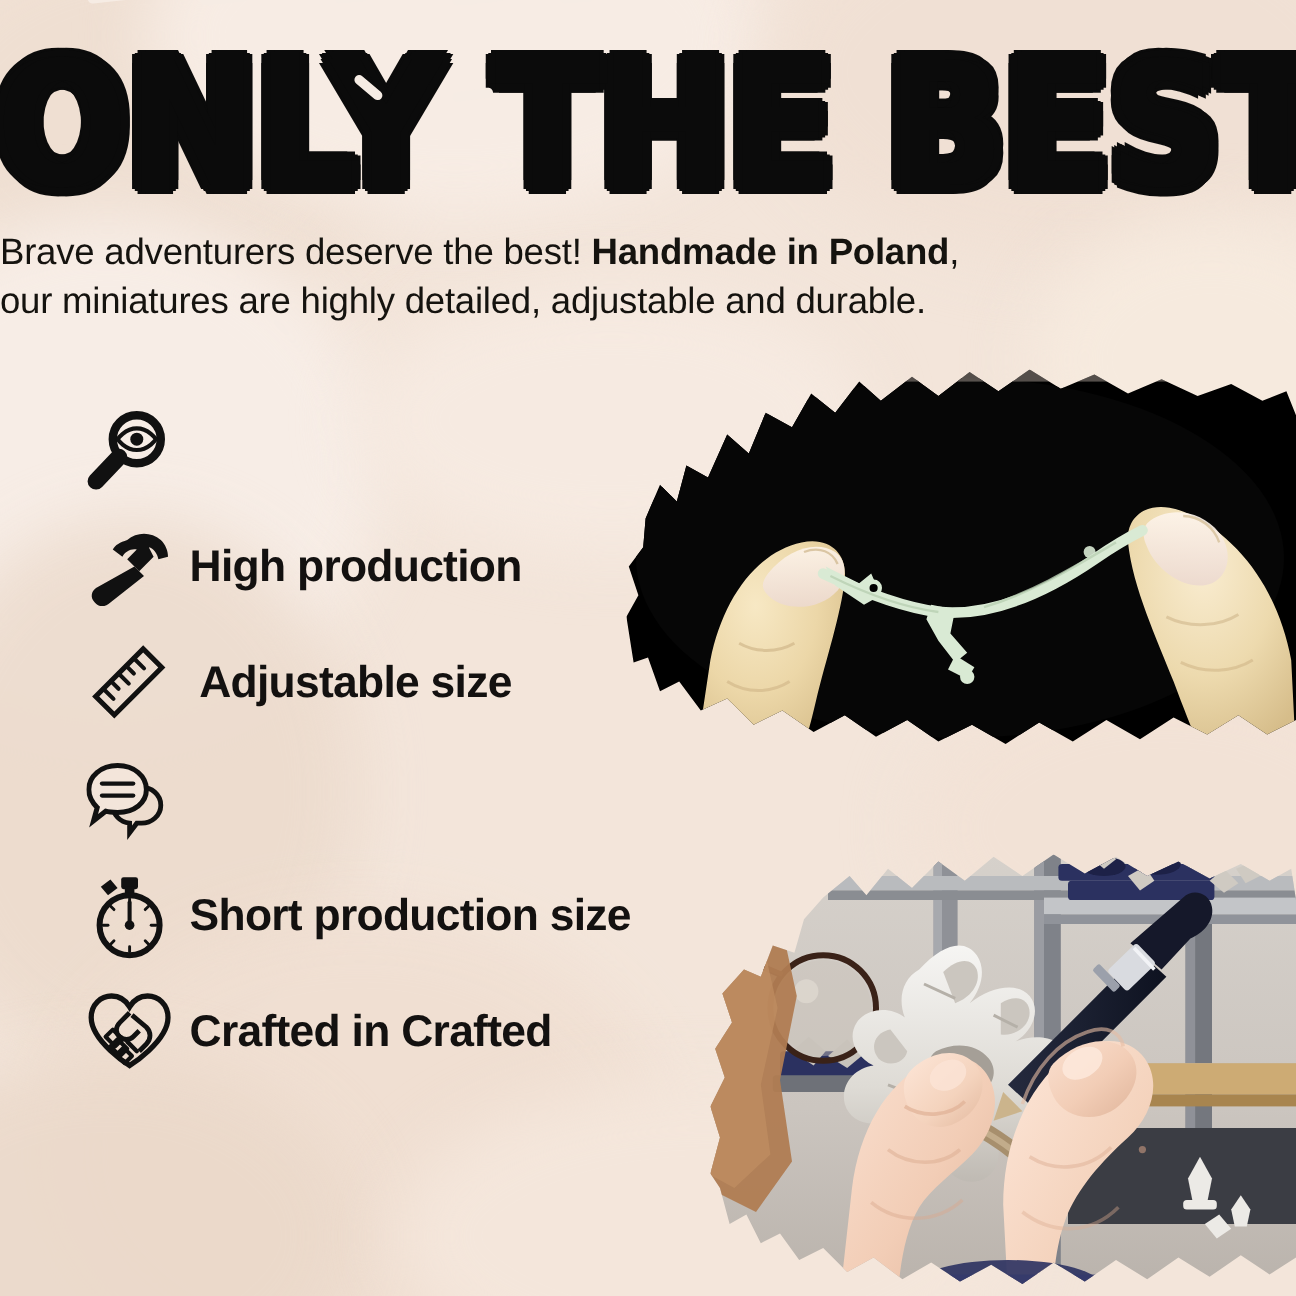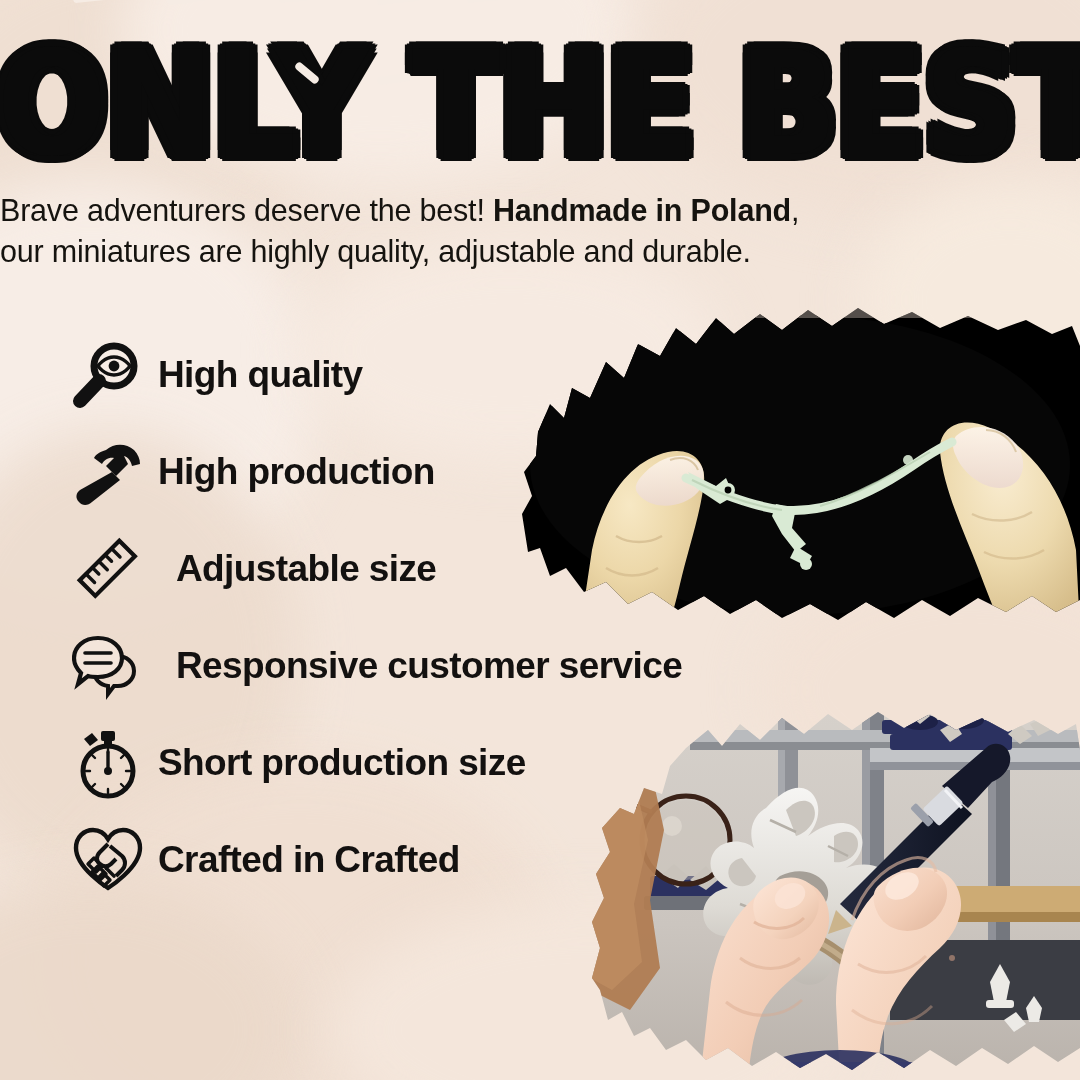--- a/index.html
+++ b/index.html
@@ -54,21 +54,21 @@
     width:92px;min-width:92px;height:92px;display:flex;
     align-items:center;justify-content:center;
   }
   .feature .lbl{
     font-size:37px;font-weight:bold;color:#131110;
     letter-spacing:-0.6px;white-space:nowrap;
     font-family:"Liberation Sans", sans-serif;
     margin-left:4px;
   }
   .feature.f-size .lbl,
-  .feature.f-support .lbl{margin-left:22px;}
+  .feature.f-support .lbl{margin-left:12px;}
   
   .photo{position:absolute;overflow:hidden;}
   #photo-top{
     left:520px;top:300px;width:560px;height:330px;
   }
   #photo-bottom{
     left:590px;top:690px;width:490px;height:390px;
   }
   .photo svg{display:block;}
 </style>
@@ -106,21 +106,21 @@
         <span style="left:246px;top:24px;width:28px;height:8px;transform:rotate(40deg);"></span>
         <span style="left:330px;top:30px;width:34px;height:8px;transform:rotate(-8deg);"></span>
       </div>
     </div>
   </div>
 
   <div class="subtitle">
     <div>
       <span>Brave adventurers deserve the best! </span><b>Handmade in Poland</b><span>,</span>
     </div>
-    <div>our miniatures are highly quality, adjustable and durable.</div>
+    <div>our miniatures are highly detailed, adjustable and durable.</div>
   </div>
 
   <div class="photo" id="photo-top">
     <svg width="560" height="330" viewBox="0 0 560 330">
       <defs>
         <clipPath id="mask-top">
           <path d="M18,132 L30,104 L44,118 L52,88 L70,98 L86,62 L104,78 L118,44
                    L140,56 L156,28 L176,44 L196,18 L214,34 L240,14 L262,30
                    L288,10 L312,26 L338,8 L364,24 L392,12 L420,28 L448,16
                    L478,30 L506,20 L532,34 L552,26 L560,46 L560,300 L536,312
@@ -387,21 +387,20 @@
     <div class="feature f-quality">
       <span class="ico">
         <svg width="72" height="72" viewBox="0 0 72 72">
           <circle cx="42" cy="27" r="20" fill="none" stroke="#111" stroke-width="7"></circle>
           <path d="M27,42 L8,62" stroke="#111" stroke-width="14" stroke-linecap="round"></path>
           <path d="M42,18 C52,18 58,27 58,27 C58,27 52,36 42,36 C32,36 26,27 26,27
                    C26,27 32,18 42,18 Z" fill="none" stroke="#111" stroke-width="3.4"></path>
           <circle cx="42" cy="27" r="5.4" fill="#111"></circle>
         </svg>
       </span>
-      <span class="lbl">High quality</span>
     </div>
 
     <div class="feature f-durability">
       <span class="ico">
         <svg width="72" height="72" viewBox="0 0 72 72">
           <path d="M34,14 C42,7 54,7 62,14 C66,18 68,23 68,28 L60,30
                    C59,25 56,21 52,20 L56,28 L44,40 L34,30 L42,22
                    C37,21 32,24 30,28 L22,22 C24,18 28,16 34,14 Z" fill="#111"></path>
           <path d="M40,36 L48,44 L20,66 C16,70 10,70 7,66 C3,62 4,57 8,54 Z" fill="#111"></path>
         </svg>
@@ -433,21 +432,20 @@
           <path d="M46,26 C54,26 62,32 62,41 C62,50 54,56 46,56 L42,56
                    L36,64 L36,56 C28,55 22,49 22,41 C22,32 30,26 38,26 Z" fill="none" stroke="#111" stroke-width="4"></path>
           <path d="M26,8 C40,8 50,17 50,28 C50,39 40,47 26,47
                    C22,47 19,47 16,46 L6,54 L9,43 C5,39 2,34 2,28 C2,17 12,8 26,8 Z" fill="#f3e5da" stroke="#111" stroke-width="4.2"></path>
           <g stroke="#111" stroke-width="3.6" stroke-linecap="round">
             <path d="M13,23 L39,23"></path>
             <path d="M13,33 L39,33"></path>
           </g>
         </svg>
       </span>
-      <span class="lbl">Responsive customer service</span>
     </div>
 
     <div class="feature f-time">
       <span class="ico">
         <svg width="72" height="72" viewBox="0 0 72 72">
           <rect x="29" y="4" width="14" height="10" rx="2" fill="#111"></rect>
           <rect x="32" y="12" width="8" height="9" fill="#111"></rect>
           <path d="M12,12 L20,6 L26,13 L18,19 Z" fill="#111"></path>
           <circle cx="36" cy="44" r="25" fill="none" stroke="#111" stroke-width="5"></circle>
           <g stroke="#111" stroke-width="2.4" stroke-linecap="round">

